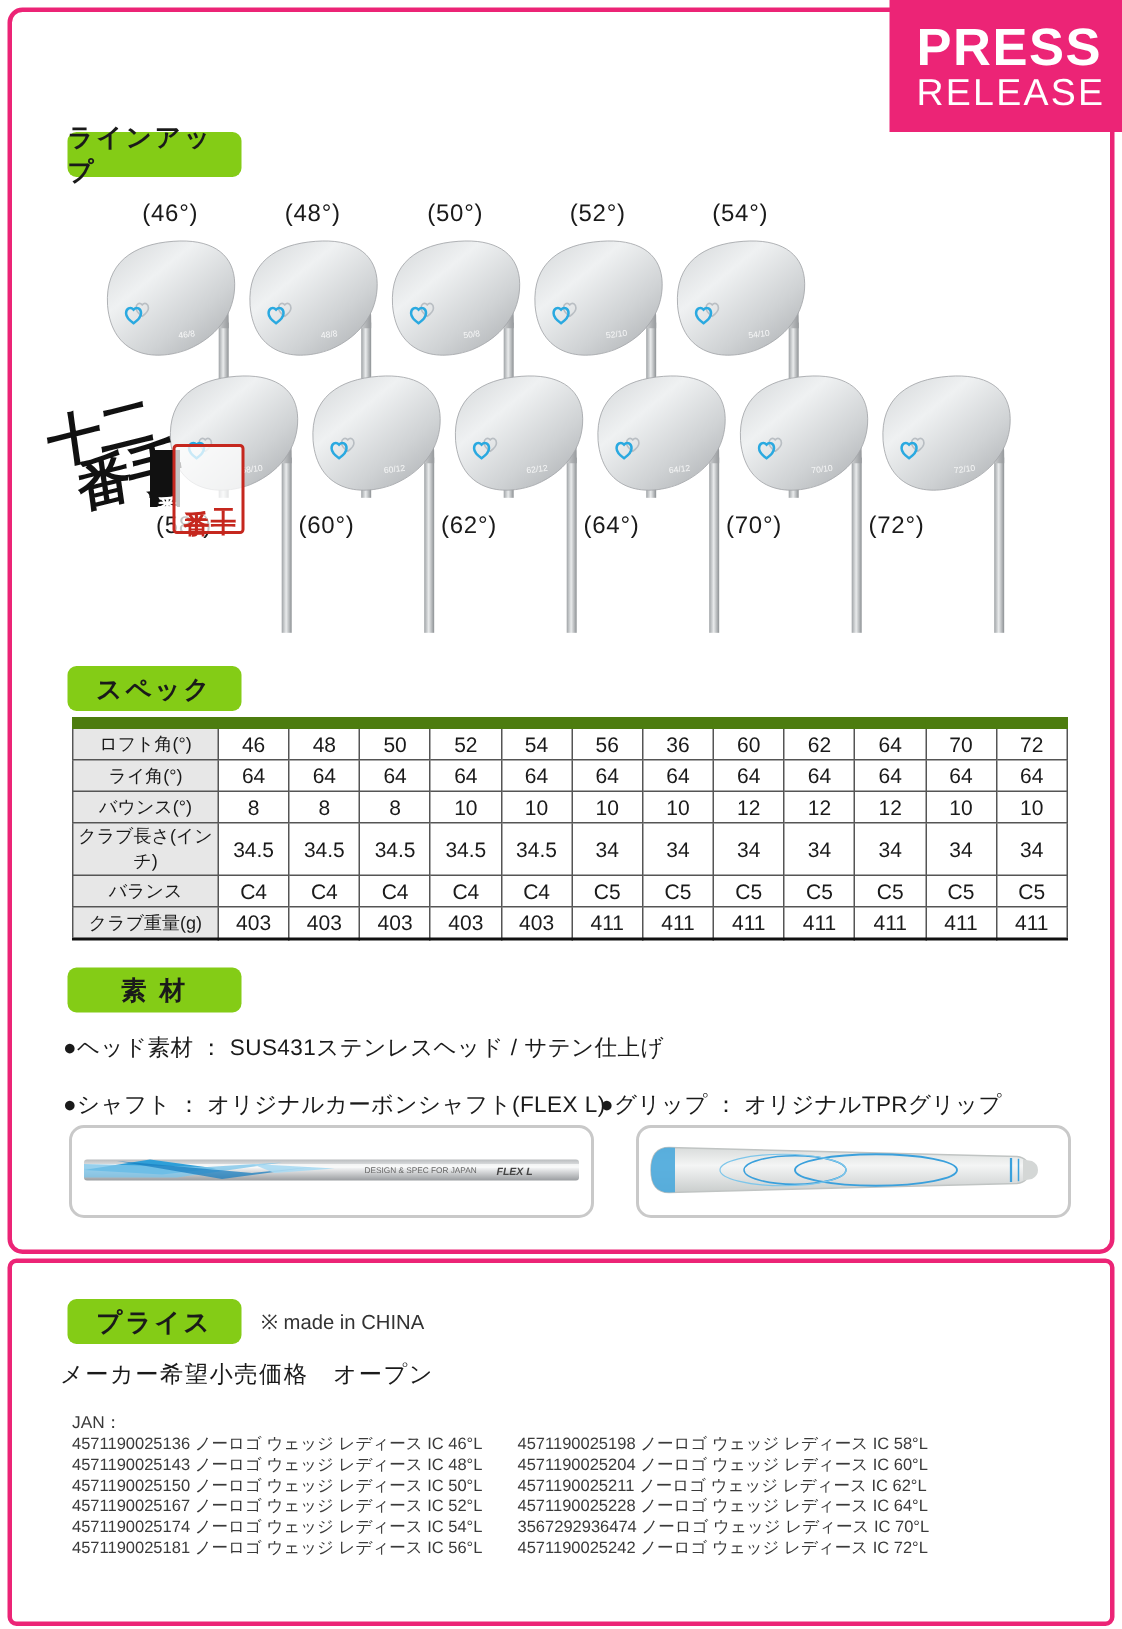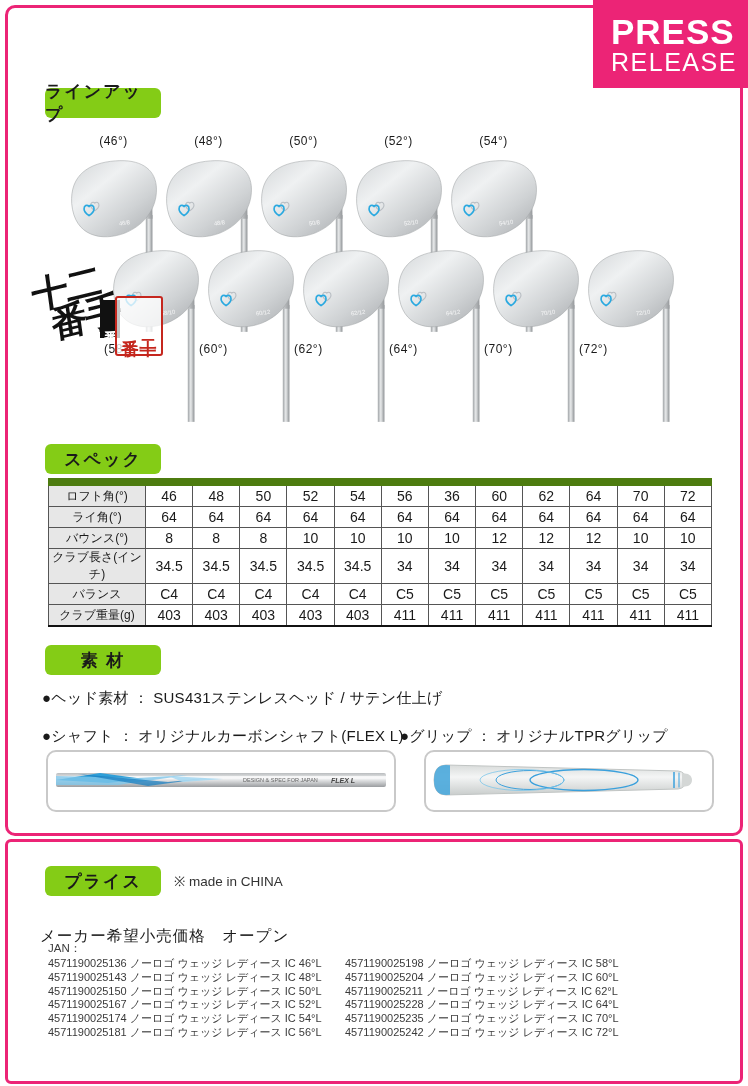--- a/index.html
+++ b/index.html
@@ -20,21 +20,21 @@
   
   .sec-label{position:absolute;left:45px;width:116px;height:30px;background:#84cc16;
              border-radius:6px;display:flex;align-items:center;justify-content:center;
              font-size:17px;font-weight:bold;color:#1a1a1a;letter-spacing:2px;}
 
   
   .lineup-row{position:absolute;display:flex;}
   .lineup-row1{left:66px;top:134px;z-index:1;}
   .lineup-row2{left:108px;top:246px;z-index:2;}
   .club{position:relative;width:95px;flex:0 0 95px;}
-  .club-label{height:22px;font-size:12px;color:#1a1a1a;text-align:center;letter-spacing:0.5px;}
+  .club-label{height:22px;font-size:16px;color:#1a1a1a;text-align:center;letter-spacing:0.5px;}
   .lineup-row2 .club-label{position:absolute;top:96px;left:-4px;width:70px;text-align:left;
                            text-shadow:0 0 3px #fff,0 0 3px #fff;}
   .club svg{display:block;width:95px;height:176px;}
 
   
   .stamp{position:absolute;left:28px;top:264px;width:130px;height:120px;z-index:3;
          font-family:"DejaVu Serif","Liberation Serif",serif;font-weight:bold;color:#111;}
   .stamp .s1,.stamp .s2{font-size:37px;line-height:0.95;transform:rotate(-14deg) skewX(-6deg);letter-spacing:-2px;}
   .stamp .s1{margin-left:2px;}
   .stamp .s2{margin-left:22px;margin-top:-4px;}
@@ -56,21 +56,21 @@
   .spec-table td{background:#fff;}
 
   
   .mat-line{position:absolute;font-size:15px;color:#1a1a1a;letter-spacing:0.3px;}
   .img-box{position:absolute;height:62px;border:2px solid #c9c9c9;border-radius:10px;
            background:#fff;box-sizing:border-box;overflow:hidden;}
   .img-box svg{display:block;}
 
   
   .made-in{position:absolute;left:174px;top:872px;font-size:13.5px;color:#333;}
-  .msrp{position:absolute;left:40px;top:906px;font-size:15.5px;color:#1a1a1a;letter-spacing:1px;margin-top:20px;}
+  .msrp{position:absolute;left:40px;top:906px;font-size:15.5px;color:#1a1a1a;letter-spacing:1px;}
   .jan-label{position:absolute;left:48px;top:941px;font-size:11.5px;color:#3a3a3a;}
   .jan-col{position:absolute;top:957px;font-size:11px;line-height:13.8px;color:#3a3a3a;white-space:pre;}
   .jan-left{left:48px;}
   .jan-right{left:345px;}
   .hidden-defs{position:absolute;width:0;height:0;}
 </style>
 </head>
 <body>
 
 <svg class="hidden-defs" aria-hidden="true">
@@ -378,15 +378,15 @@
       <line x1="253" y1="20.5" x2="253" y2="35.5" stroke="#3aa0dc" stroke-width="1"></line>
       <path d="M256,21 L262,22 Q266,24 266,28 Q266,32 262,34 L256,35 Z" fill="#d4d7d6"></path>
     </svg>
   </div>
 
   <div class="sec-label" style="top:866px;">プライス</div>
   <div class="made-in">※ made in CHINA</div>
   <div class="msrp">メーカー希望小売価格　オープン</div>
   <div class="jan-label">JAN：</div>
   <div class="jan-col jan-left"><div>4571190025136 ノーロゴ ウェッジ レディース IC 46°L</div><div>4571190025143 ノーロゴ ウェッジ レディース IC 48°L</div><div>4571190025150 ノーロゴ ウェッジ レディース IC 50°L</div><div>4571190025167 ノーロゴ ウェッジ レディース IC 52°L</div><div>4571190025174 ノーロゴ ウェッジ レディース IC 54°L</div><div>4571190025181 ノーロゴ ウェッジ レディース IC 56°L</div></div>
-  <div class="jan-col jan-right"><div>4571190025198 ノーロゴ ウェッジ レディース IC 58°L</div><div>4571190025204 ノーロゴ ウェッジ レディース IC 60°L</div><div>4571190025211 ノーロゴ ウェッジ レディース IC 62°L</div><div>4571190025228 ノーロゴ ウェッジ レディース IC 64°L</div><div>4571190025235 ノーロゴ ウェッジ レディース IC 70°L</div><div>4571190025242 ノーロゴ ウェッジ レディース IC 72°L</div></div>
+  <div class="jan-col jan-right"><div>4571190025198 ノーロゴ ウェッジ レディース IC 58°L</div><div>4571190025204 ノーロゴ ウェッジ レディース IC 60°L</div><div>4571190025211 ノーロゴ ウェッジ レディース IC 62°L</div><div>4571190025228 ノーロゴ ウェッジ レディース IC 64°L</div><div>3567292936474 ノーロゴ ウェッジ レディース IC 70°L</div><div>4571190025242 ノーロゴ ウェッジ レディース IC 72°L</div></div>
 
 </div>
 
 </body></html>

